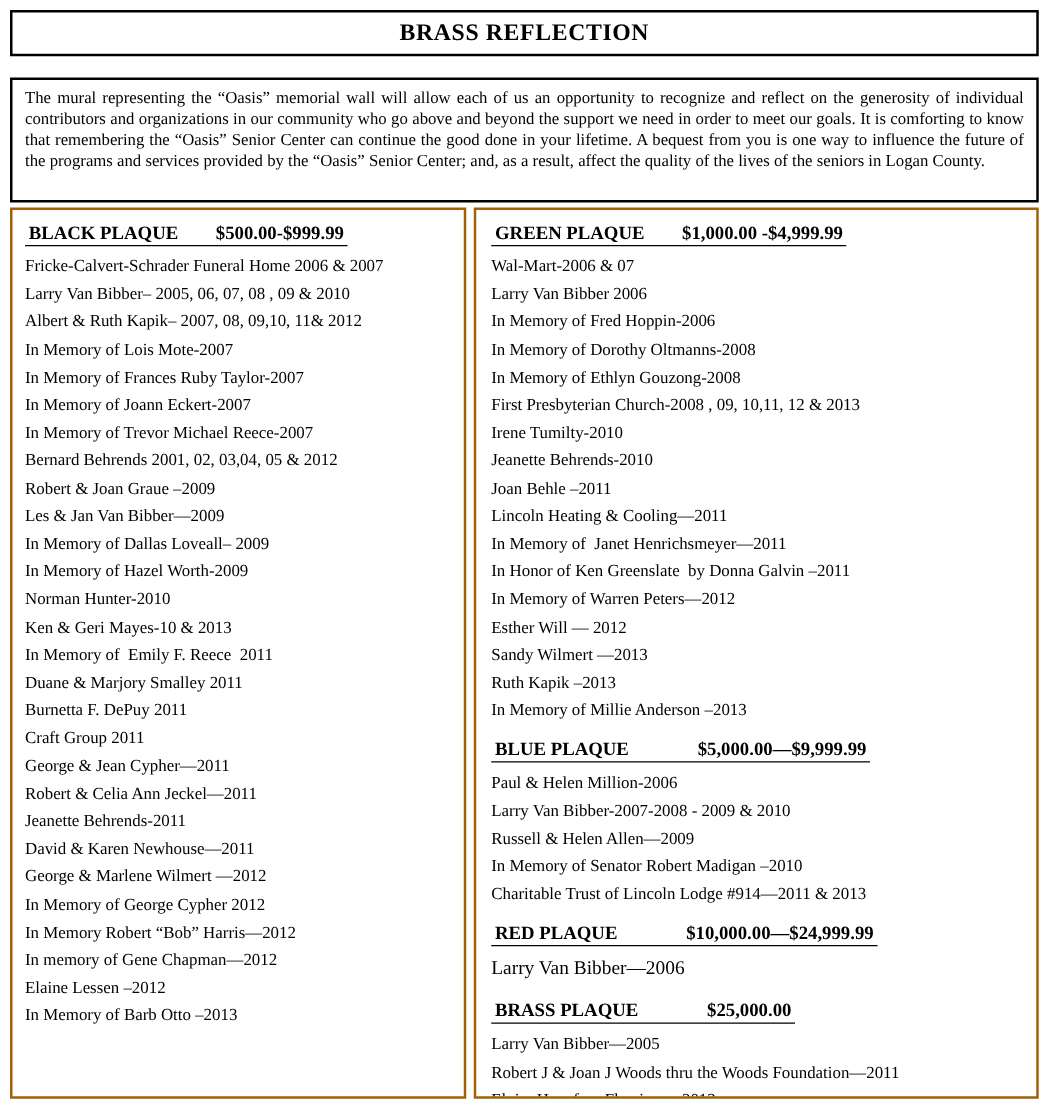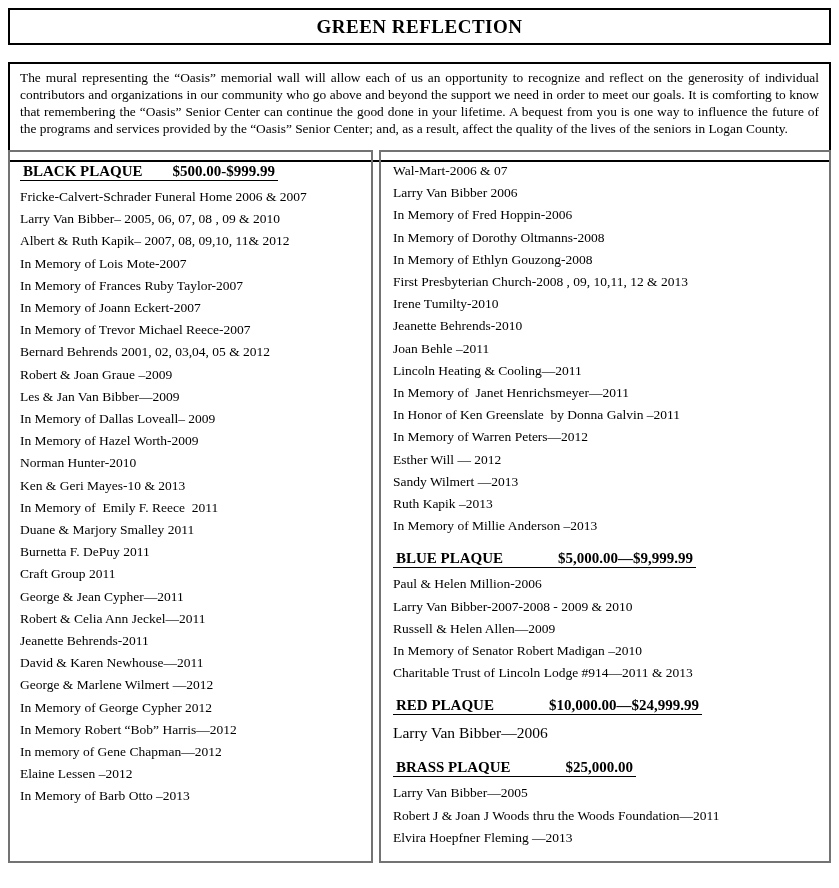--- a/index.html
+++ b/index.html
@@ -15,21 +15,21 @@
 
   .intro-box {
     position: absolute; left: 8px; top: 62px; width: 823px; height: 100px;
     border: 2px solid #000; padding: 5px 10px 5px 10px;
   }
   .intro {
     margin: 0; font-size: 13.4px; line-height: 17px; text-align: justify;
   }
 
   .col {
-    position: absolute; top: 150px; height: 713px; border: 2px solid #737373;
+    position: absolute; top: 166px; height: 713px; border: 2px solid #a16207;
     padding: 8px 4px 0 10px; overflow: hidden;
   }
   .col-left  { left: 8px;   width: 365px; }
   .col-right { left: 379px; width: 452px; padding-left: 12px; }
 
   .plaque-heading {
     margin: 1px 0 4px 0; font-size: 15px; font-weight: bold; line-height: 21px;
     white-space: pre;
   }
   .plaque-heading + .plaque-heading, .donor + .plaque-heading { margin-top: 11px; }
@@ -43,21 +43,21 @@
     font-size: 13.5px; line-height: 22.2px; white-space: pre-wrap;
   }
   .donor.large { font-size: 15.5px; line-height: 26px; }
 </style>
 </head>
 <body>
 
 <div class="page">
 
   <div class="title-box">
-    <h1 class="title">GREEN REFLECTION</h1>
+    <h1 class="title">BRASS REFLECTION</h1>
   </div>
 
   <div class="intro-box">
     <p class="intro">The mural representing the “Oasis” memorial wall will allow each of us an opportunity to recognize and reflect on the generosity of individual contributors and organizations in our community who go above and beyond the support we need in order to meet our goals.  It is comforting to know that  remembering the “Oasis” Senior Center can continue the good done in your    lifetime.  A bequest from you is one way to influence the future of the programs and services provided by the “Oasis” Senior  Center; and, as a result, affect the quality of the lives of the seniors in Logan County.</p>
   </div>
 
   <div class="col col-left">
       <h2 class="plaque-heading" data-sec="black"><span class="hline"><span>BLACK PLAQUE</span><span class="hgap"></span><span>$500.00-$999.99</span></span></h2>
       <div class="donor">Fricke-Calvert-Schrader Funeral Home 2006 &amp; 2007</div>
       <div class="donor">Larry Van Bibber– 2005, 06, 07, 08 , 09 &amp; 2010</div>
@@ -82,20 +82,21 @@
       <div class="donor">Jeanette Behrends-2011</div>
       <div class="donor">David &amp; Karen Newhouse—2011</div>
       <div class="donor">George &amp; Marlene Wilmert —2012</div>
       <div class="donor">In Memory of George Cypher 2012</div>
       <div class="donor">In Memory Robert “Bob” Harris—2012</div>
       <div class="donor">In memory of Gene Chapman—2012</div>
       <div class="donor">Elaine Lessen –2012</div>
       <div class="donor">In Memory of Barb Otto –2013</div>
     </div>
   <div class="col col-right">
+      <h2 class="plaque-heading" data-sec="green"><span class="hline"><span>GREEN PLAQUE</span><span class="hgap"></span><span>$1,000.00 -$4,999.99</span></span></h2>
       <div class="donor">Wal-Mart-2006 &amp; 07</div>
       <div class="donor">Larry Van Bibber 2006</div>
       <div class="donor">In Memory of Fred Hoppin-2006</div>
       <div class="donor">In Memory of Dorothy Oltmanns-2008</div>
       <div class="donor">In Memory of Ethlyn Gouzong-2008</div>
       <div class="donor">First Presbyterian Church-2008 , 09, 10,11, 12 &amp; 2013</div>
       <div class="donor">Irene Tumilty-2010</div>
       <div class="donor">Jeanette Behrends-2010</div>
       <div class="donor">Joan Behle –2011</div>
       <div class="donor">Lincoln Heating &amp; Cooling—2011</div>

